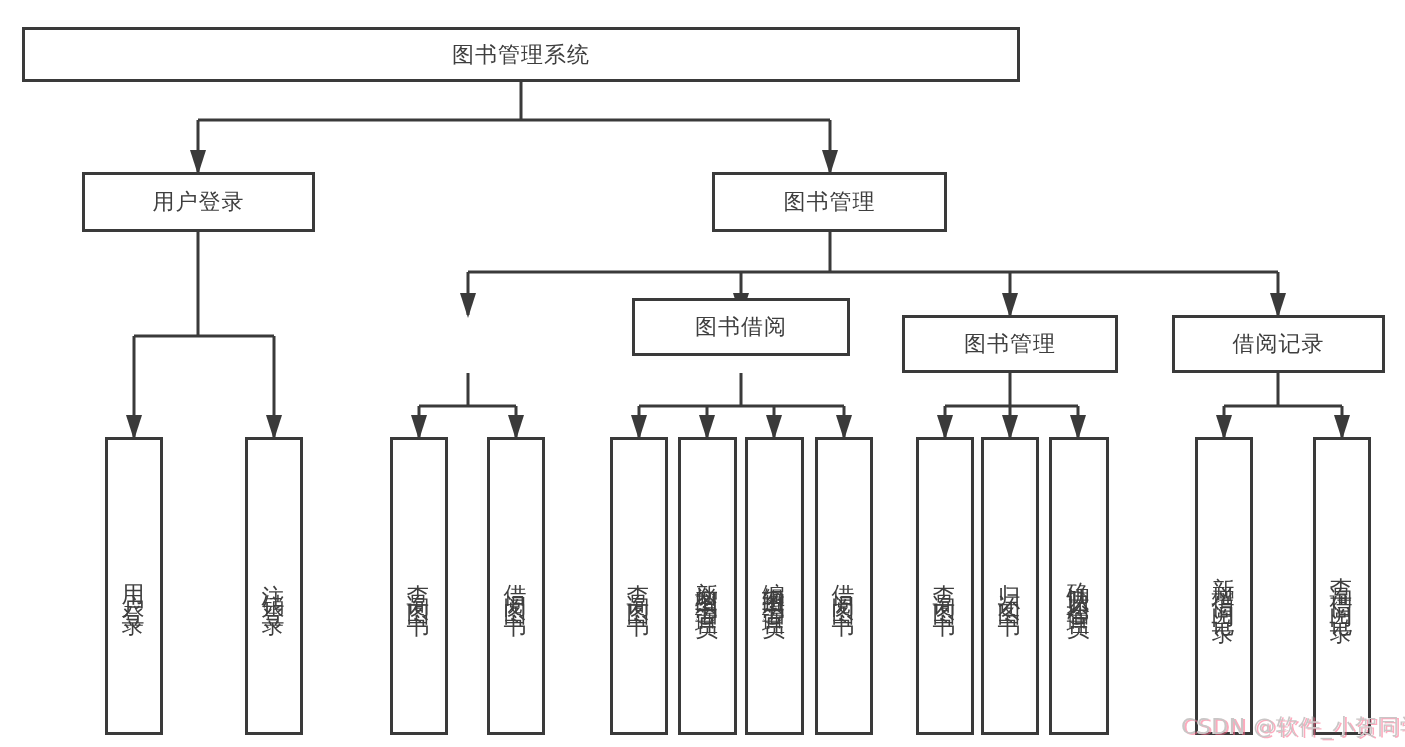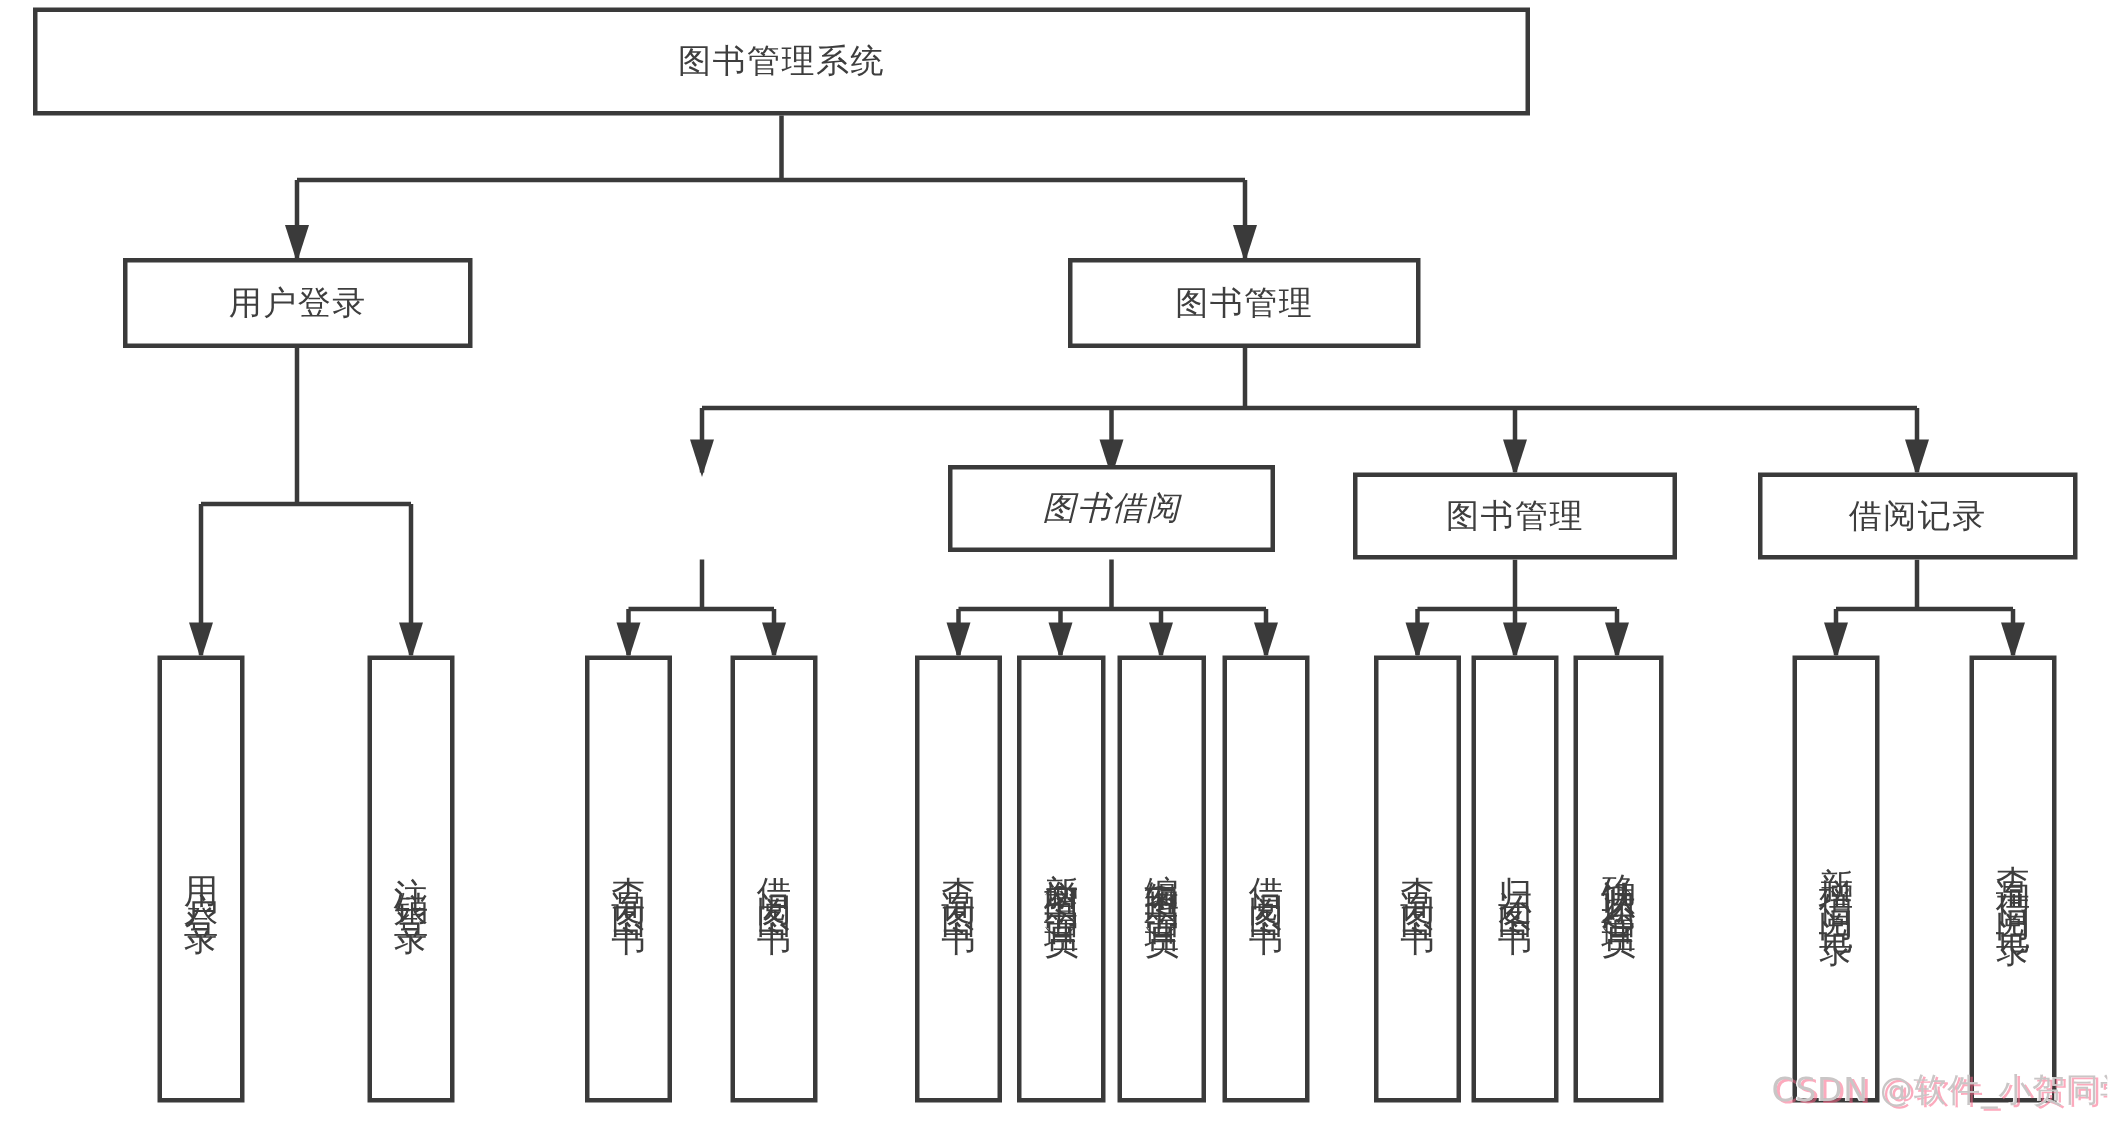--- a/index.html
+++ b/index.html
@@ -83,26 +83,26 @@
       <polygon points="766,415 782,415 774,440"></polygon>
       <polygon points="836,415 852,415 844,440"></polygon>
       <polygon points="937,415 953,415 945,440"></polygon>
       <polygon points="1002,415 1018,415 1010,440"></polygon>
       <polygon points="1070,415 1086,415 1078,440"></polygon>
       <polygon points="1216,415 1232,415 1224,440"></polygon>
       <polygon points="1334,415 1350,415 1342,440"></polygon>
     </g>
   </svg>
 
-  <div class="box h" style="left:22px;top:5px;width:998px;height:72px;text-align:center;">图书管理系统</div>
+  <div class="box h" style="left:22px;top:27px;width:998px;height:55px;text-align:center;">图书管理系统</div>
 
   <div class="box h" style="left:82px;top:172px;width:233px;height:60px;">用户登录</div>
   <div class="box h" style="left:712px;top:172px;width:235px;height:60px;">图书管理</div>
 
-  <div class="box h" style="left:632px;top:310px;width:218px;height:58px;font-style:italic;">图书借阅</div>
+  <div class="box h" style="left:632px;top:298px;width:218px;height:58px;">图书借阅</div>
   <div class="box h" style="left:902px;top:315px;width:216px;height:58px;">图书管理</div>
   <div class="box h" style="left:1172px;top:315px;width:213px;height:58px;">借阅记录</div>
 
   <div class="box v v-short" style="left:105px;top:437px;width:58px;height:298px;">用户登录</div>
   <div class="box v v-short" style="left:245px;top:437px;width:58px;height:298px;">注销登录</div>
 
   <div class="box v v-short" style="left:390px;top:437px;width:58px;height:298px;">查询图书</div>
   <div class="box v v-short" style="left:487px;top:437px;width:58px;height:298px;">借阅图书</div>
 
   <div class="box v v-short" style="left:610px;top:437px;width:58px;height:298px;">查询图书</div>

